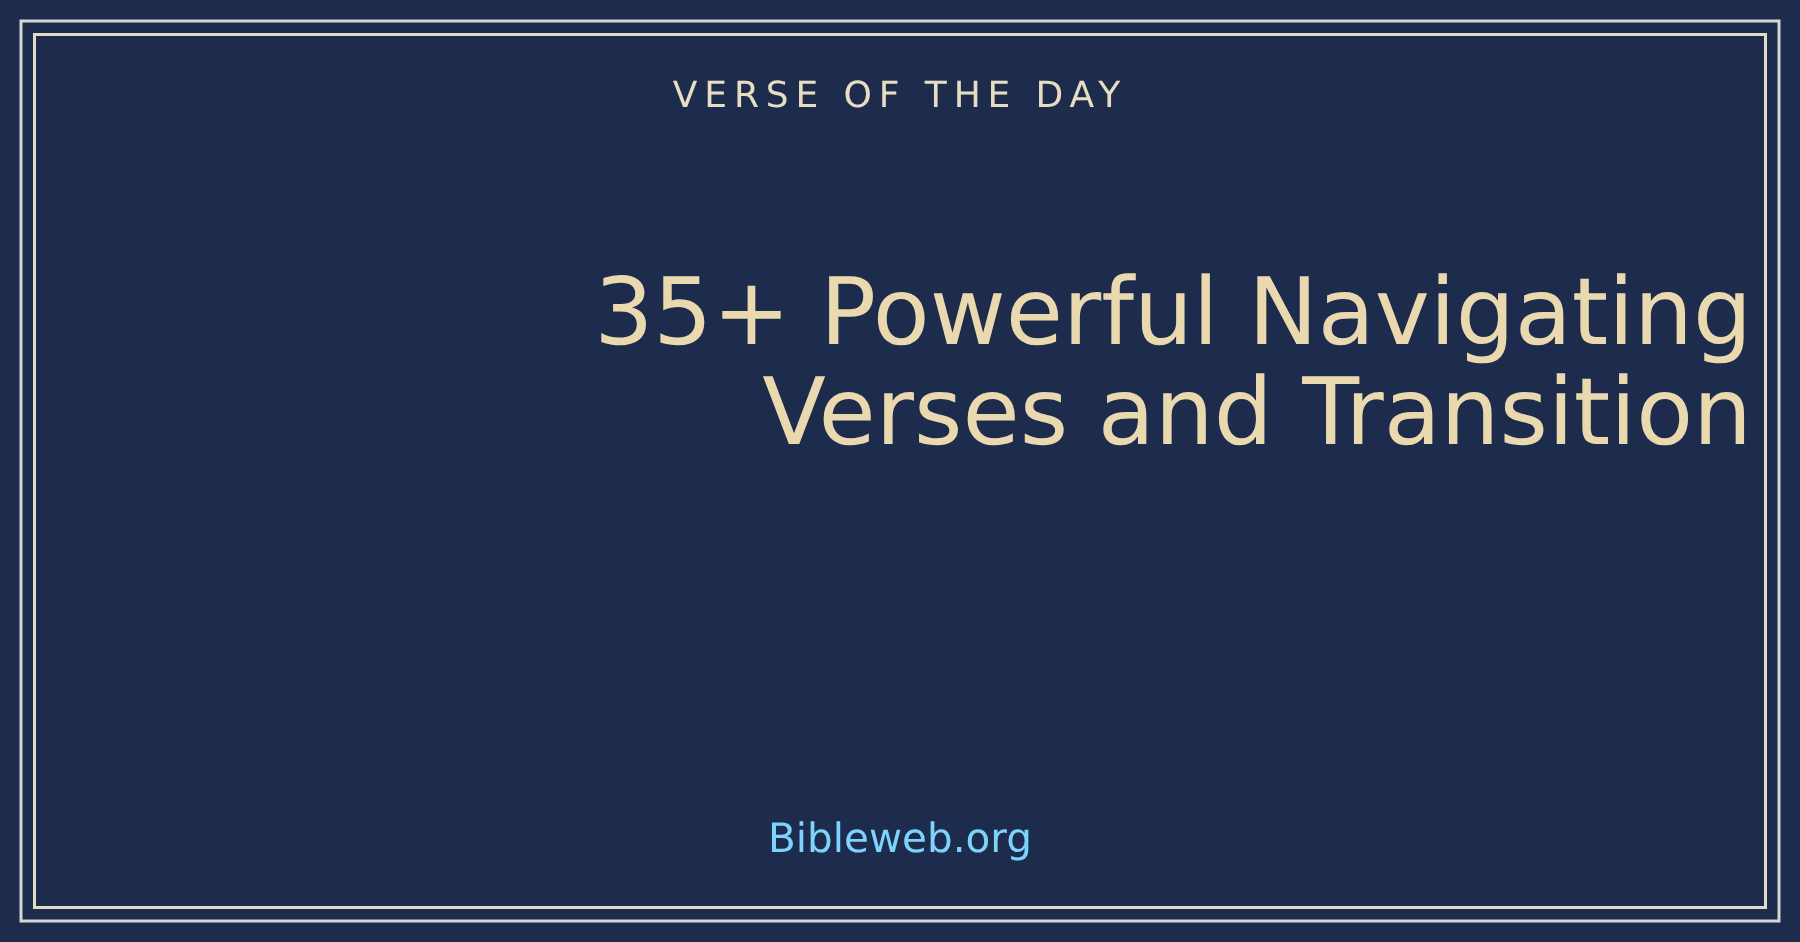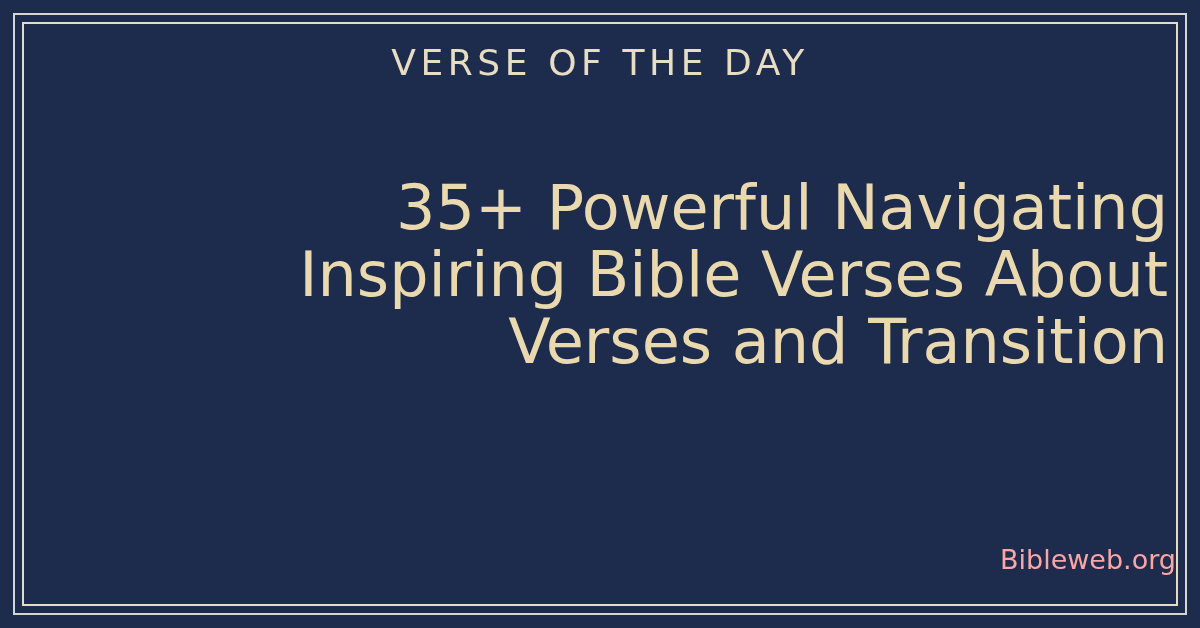--- a/index.html
+++ b/index.html
@@ -43,21 +43,21 @@
     left: 24px;
     top: 24px;
     right: 24px;
     bottom: 24px;
     display: flex;
     flex-direction: column;
     align-items: center;
   }
   .eyebrow {
     margin-top: 22px;
-    font-size: 36px;
+    font-size: 24px;
     line-height: 34px;
     letter-spacing: 4.6px;
     color: #e7ddc2;
     font-weight: 400;
     text-align: right;
     white-space: nowrap;
   }
   .title-block {
     position: absolute;
     left: 0;
@@ -73,41 +73,40 @@
   }
   .title-line {
     display: block;
     white-space: nowrap;
   }
   .footer {
     position: absolute;
     left: 0;
     right: 0;
     bottom: 28px;
-    text-align: right;
-    color: #fca5a5;
+    text-align: center;
+    color: #7dd3fc;
     font-size: 27px;
     line-height: 32px;
     font-weight: 400;
   }
 </style>
 </head>
 <body>
 
 <div class="canvas">
 
   <div class="frame-outer"></div>
   <div class="frame-inner"></div>
 
   <div class="content">
 
     <div class="eyebrow">VERSE OF THE DAY</div>
 
     <div class="title-block">
       <span class="title-line">35+ Powerful Navigating</span>
-      <span class="title-line">Inspiring Bible Verses About</span>
       <span class="title-line">Verses and Transition</span>
     </div>
 
     <div class="footer">Bibleweb.org</div>
 
   </div>
 </div>
 
 </body></html>

